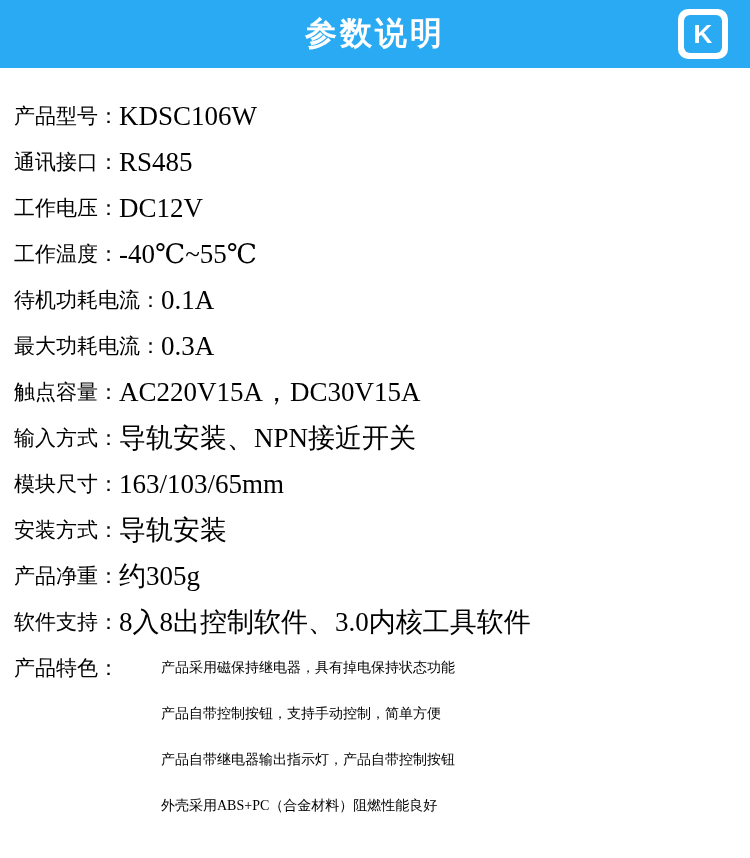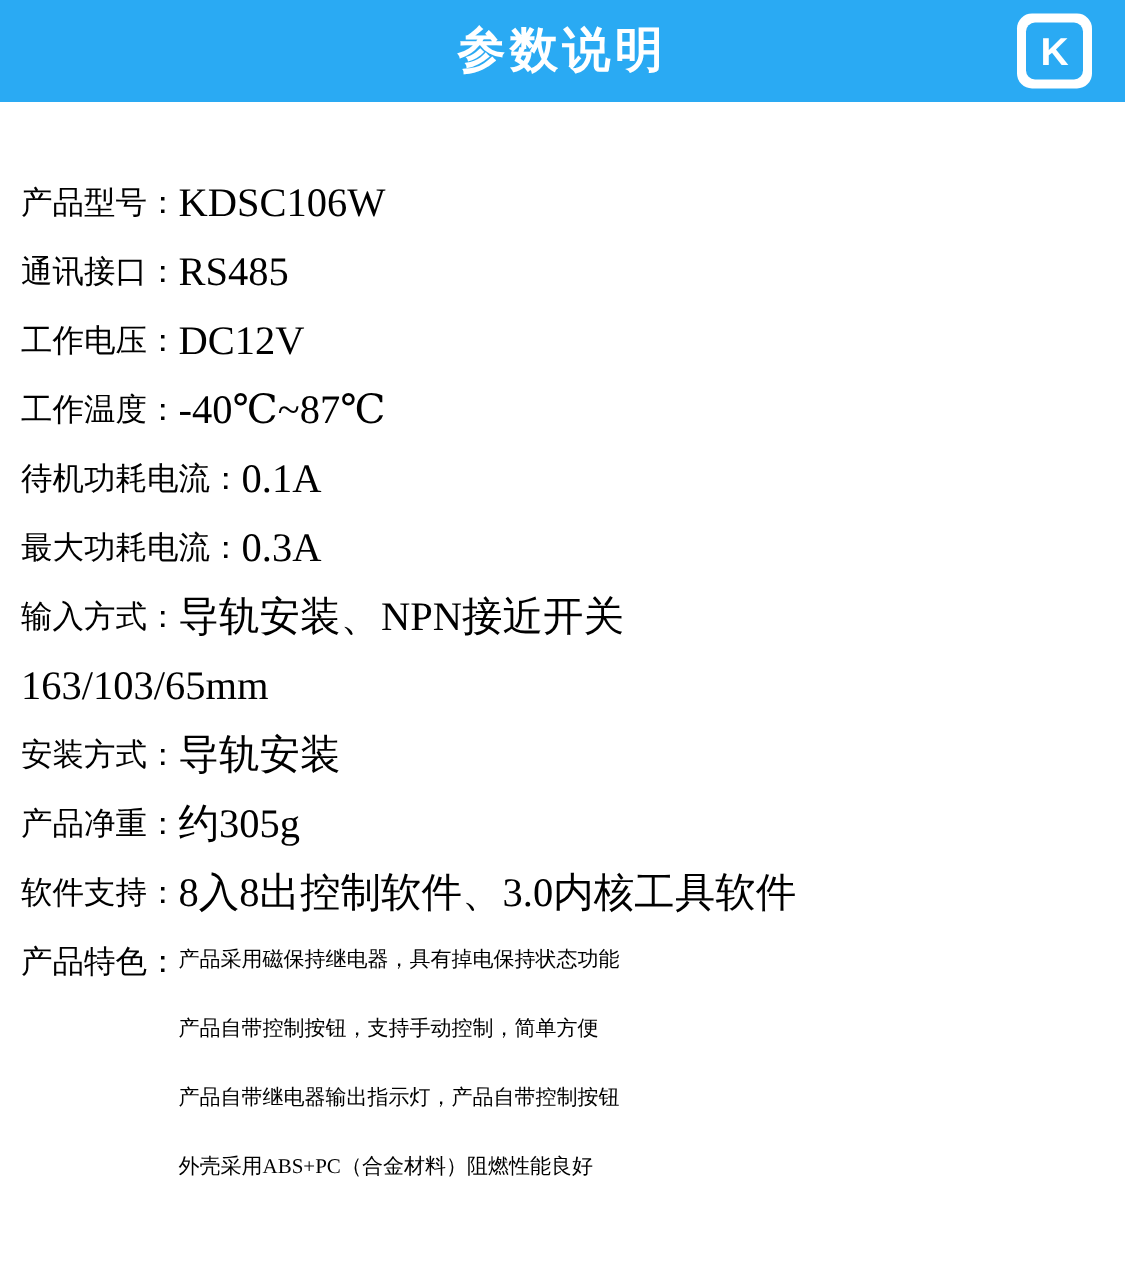--- a/index.html
+++ b/index.html
@@ -63,22 +63,21 @@
     height: 38px;
     display: flex;
     align-items: center;
     justify-content: center;
     color: #ffffff;
     font-size: 26px;
     font-weight: bold;
     font-family: "Liberation Sans", sans-serif;
   }
   .spec-list {
-    padding: 4px 0 0 0;
-    margin-top: 40px;
+    padding: 25px 0 0 0;
   }
   .spec-row {
     display: flex;
     align-items: flex-start;
     padding: 0 0 0 14px;
     height: 46px;
   }
   .spec-label {
     font-size: 21px;
     color: #000000;
@@ -88,20 +87,21 @@
   .spec-value {
     font-size: 27px;
     color: #000000;
     white-space: nowrap;
     line-height: 46px;
   }
   .feature-block {
     display: flex;
     align-items: flex-start;
     padding: 0 0 0 14px;
+    gap: 42px;
   }
   .feature-lines {
     display: flex;
     flex-direction: column;
   }
   .feature-line {
     font-size: 14px;
     color: #000000;
     white-space: nowrap;
     line-height: 46px;
@@ -139,40 +139,45 @@
       <span class="spec-value">RS485</span>
     </div>
 
     <div class="spec-row">
       <span class="spec-label">工作电压：</span>
       <span class="spec-value">DC12V</span>
     </div>
 
     <div class="spec-row">
       <span class="spec-label">工作温度：</span>
-      <span class="spec-value">-40℃~87℃</span>
+      <span class="spec-value">-40℃~55℃</span>
     </div>
 
     <div class="spec-row">
       <span class="spec-label">待机功耗电流：</span>
       <span class="spec-value">0.1A</span>
     </div>
 
     <div class="spec-row">
       <span class="spec-label">最大功耗电流：</span>
       <span class="spec-value">0.3A</span>
     </div>
 
+    <div class="spec-row">
+      <span class="spec-label">触点容量：</span>
+      <span class="spec-value">AC220V15A，DC30V15A</span>
+    </div>
 
     <div class="spec-row">
       <span class="spec-label">输入方式：</span>
       <span class="spec-value">导轨安装、NPN接近开关</span>
     </div>
 
     <div class="spec-row">
+      <span class="spec-label">模块尺寸：</span>
       <span class="spec-value">163/103/65mm</span>
     </div>
 
     <div class="spec-row">
       <span class="spec-label">安装方式：</span>
       <span class="spec-value">导轨安装</span>
     </div>
 
     <div class="spec-row">
       <span class="spec-label">产品净重：</span>

